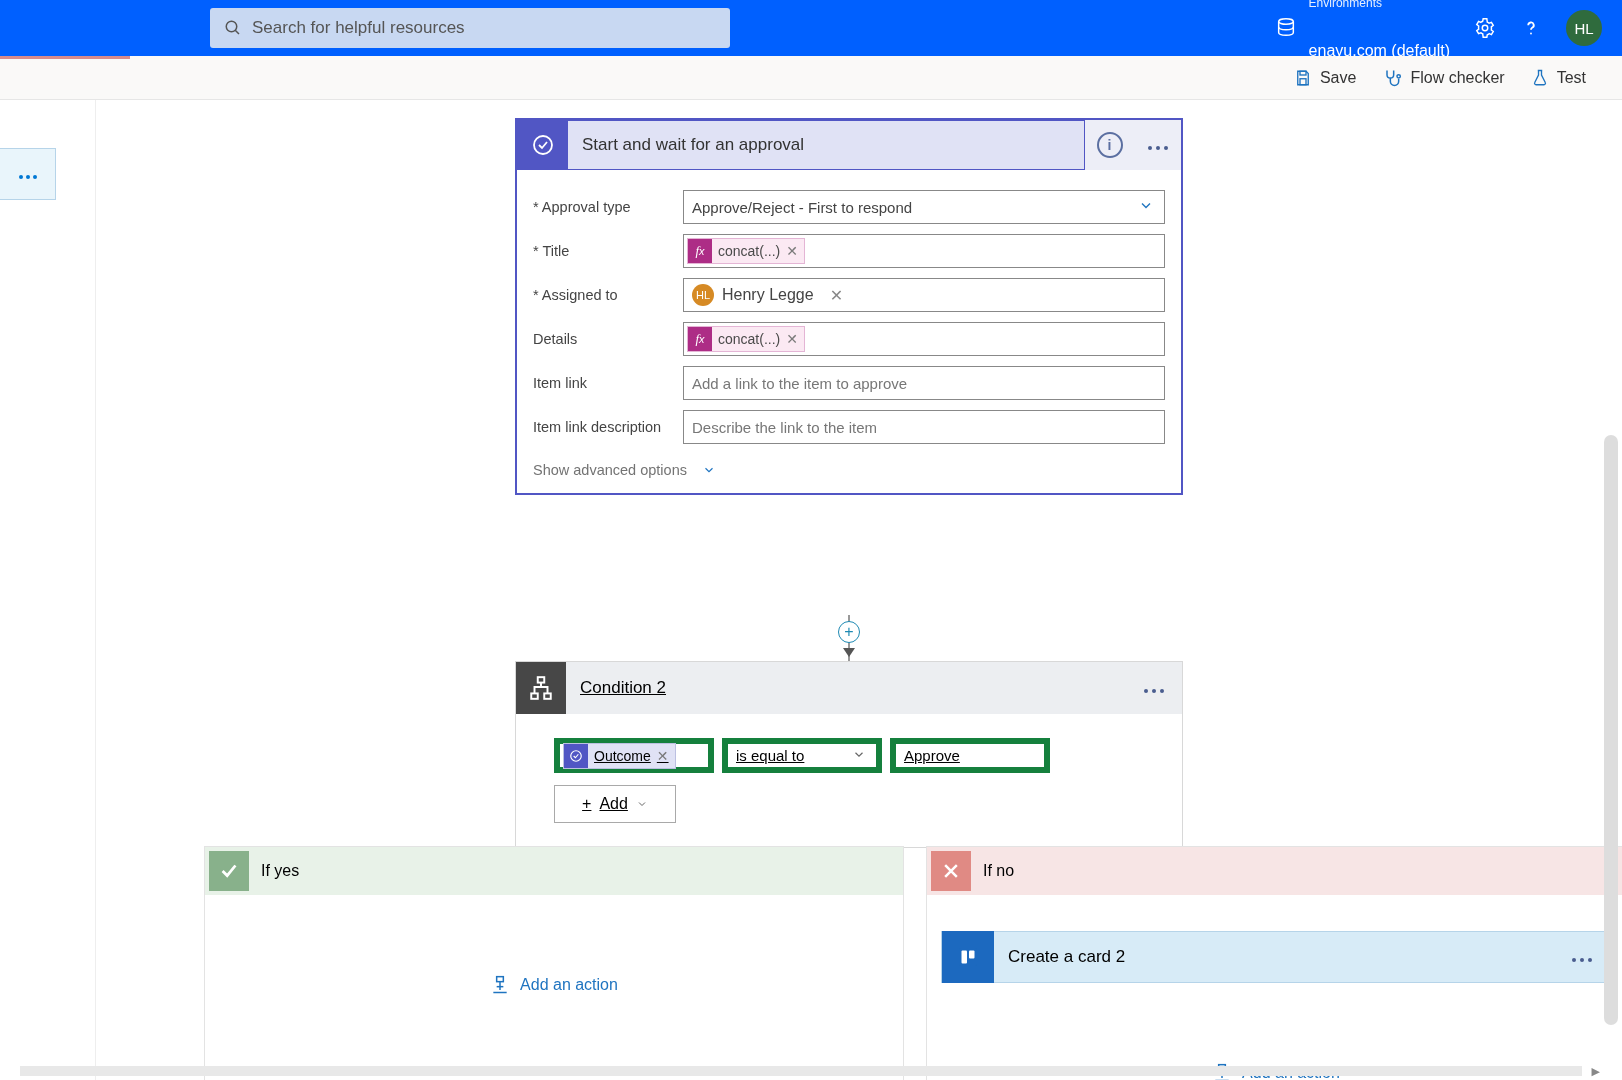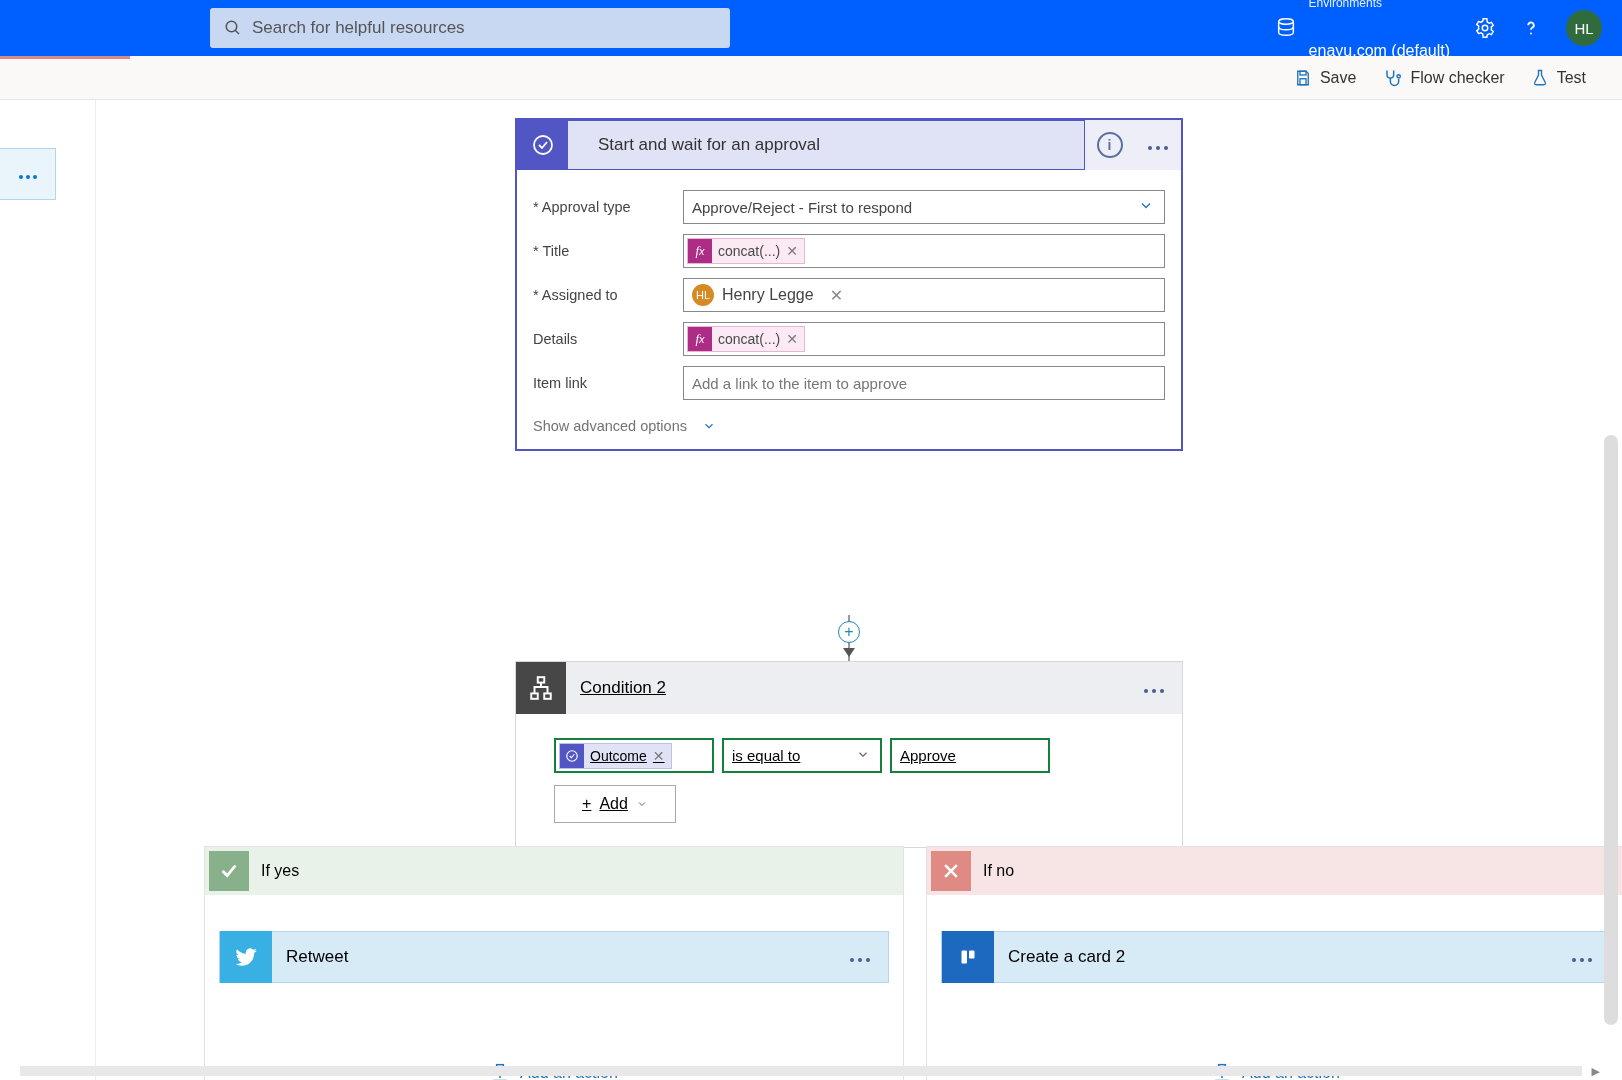--- a/index.html
+++ b/index.html
@@ -77,21 +77,21 @@
   .card-header {
     display:flex; align-items:center; height:50px;
   }
   .card-header-left {
     flex:1; display:flex; align-items:center; background:#e0e2f5; border:1px solid #5156c4; height:100%;
   }
   .card-icon-box {
     width:50px; height:100%; background:#5156c4;
     display:flex; align-items:center; justify-content:center; color:#fff;
   }
-  .card-title { padding-left:30px; font-size:17px; color:#333; }
+  .card-title { padding-left:14px; font-size:17px; color:#333; }
   .card-header-right {
     width:96px; background:#edeef7; display:flex; align-items:center; justify-content:space-around; height:100%;
   }
   .info-circle { width:26px;height:26px;border:2px solid #5b6fa1;border-radius:50%;display:flex;align-items:center;justify-content:center;color:#5b6fa1;font-weight:bold;font-size:14px;cursor:pointer;}
   .dots span{width:4px;height:4px;border-radius:50%;background:#4a5d8f;display:inline-block;margin:0 2px;}
   .dots {cursor:pointer;}
 
   .card-body { padding:20px 16px 14px; }
   .form-row { display:flex; align-items:center; margin-bottom:10px; font-size:14.5px; color:#444;}
   .form-label { width:150px; flex-shrink:0; }
@@ -137,21 +137,21 @@
   .cond-card{
     position:absolute;left:50%;transform:translateX(-50%);top:561px;width:668px;
     border:1px solid #d8d8d8;background:#fff;text-decoration:underline;
   }
   .cond-header{height:52px;display:flex;align-items:center;background:#eceef1;}
   .cond-icon{width:50px;height:52px;background:#474747;display:flex;align-items:center;justify-content:center;}
   .cond-title{flex:1;padding-left:14px;font-size:17px;}
   .cond-dots{padding-right:16px;}
   .cond-body{padding:24px 38px 24px;}
   .cond-row{display:flex;gap:8px;align-items:center;}
-  .cond-cell{border:2px solid #15803d;height:35px;display:flex;align-items:center;padding:0 8px;font-size:15px;background:#fff;}
+  .cond-cell{border:6px solid #15803d;height:35px;display:flex;align-items:center;padding:0 8px;font-size:15px;background:#fff;}
   .cond-cell.left{width:160px;}
   .cond-cell.mid{width:160px;position:relative;}
   .cond-cell.right{width:160px;}
   .outcome-token{
     display:inline-flex;align-items:center;background:#e0e2f5;border:1px solid #bcc0e1;height:26px;padding-right:6px;font-size:14px;
   }
   .outcome-icon{width:24px;height:100%;background:#5156c4;display:flex;align-items:center;justify-content:center;margin-right:6px;}
   .add-btn{
     margin-top:12px;border:1px solid #a9a9a9;height:38px;width:122px;display:flex;align-items:center;justify-content:center;gap:8px;font-size:16px;cursor:pointer;background:#fff;
   }
@@ -330,20 +330,26 @@
           </div>
         </div>
 
         <div class="form-row">
           <div class="form-label">Item link</div>
           <div class="form-field">
             <span class="placeholder-text">Add a link to the item to approve</span>
           </div>
         </div>
 
+        <div class="form-row">
+          <div class="form-label">Item link description</div>
+          <div class="form-field">
+            <span class="placeholder-text">Describe the link to the item</span>
+          </div>
+        </div>
 
         <div class="advanced-link">
           <span>Show advanced options</span>
           <svg width="14" height="14" viewBox="0 0 24 24" fill="none" stroke="#1f74c0" stroke-width="2">
               <path d="M6 9l6 6 6-6"></path>
             </svg>
         </div>
       </div>
     </div>
 
@@ -402,29 +408,20 @@
 
     <div class="branch branch-yes">
       <div class="branch-header">
         <div class="branch-icon">
           <svg width="22" height="22" viewBox="0 0 24 24" fill="none" stroke="#fff" stroke-width="3">
               <path d="M5 12l5 5 9-11"></path>
             </svg>
         </div>
         <div class="branch-title">If yes</div>
       </div>
-      <div class="action-card">
-        <div class="action-icon twitter-bg">
-          <svg width="26" height="26" viewBox="0 0 24 24" fill="#fff">
-              <path d="M22 5.9c-.7.3-1.5.6-2.3.7a4 4 0 0 0 1.8-2.2 8 8 0 0 1-2.6 1A4 4 0 0 0 12 9a11.3 11.3 0 0 1-8.2-4.2 4 4 0 0 0 1.2 5.4c-.6 0-1.3-.2-1.8-.5a4 4 0 0 0 3.2 4c-.6.2-1.2.2-1.8.1a4 4 0 0 0 3.7 2.8A8 8 0 0 1 2 18.3a11.3 11.3 0 0 0 6.1 1.8c7.4 0 11.4-6.1 11.4-11.4v-.5A8 8 0 0 0 22 5.9z"></path>
-            </svg>
-        </div>
-        <div class="action-title">Retweet</div>
-        <div class="action-dots dots"><span></span><span></span><span></span></div>
-      </div>
       <div class="add-action-link">
         <svg width="20" height="20" viewBox="0 0 24 24" fill="none" stroke="#1f74c0" stroke-width="1.8">
             <rect x="8" y="2" width="8" height="6"></rect>
             <path d="M12 8v10"></path>
             <line x1="4" y1="21" x2="20" y2="21"></line>
             <path d="M8 14h8"></path>
           </svg>
         <span>Add an action</span>
       </div>
     </div>

